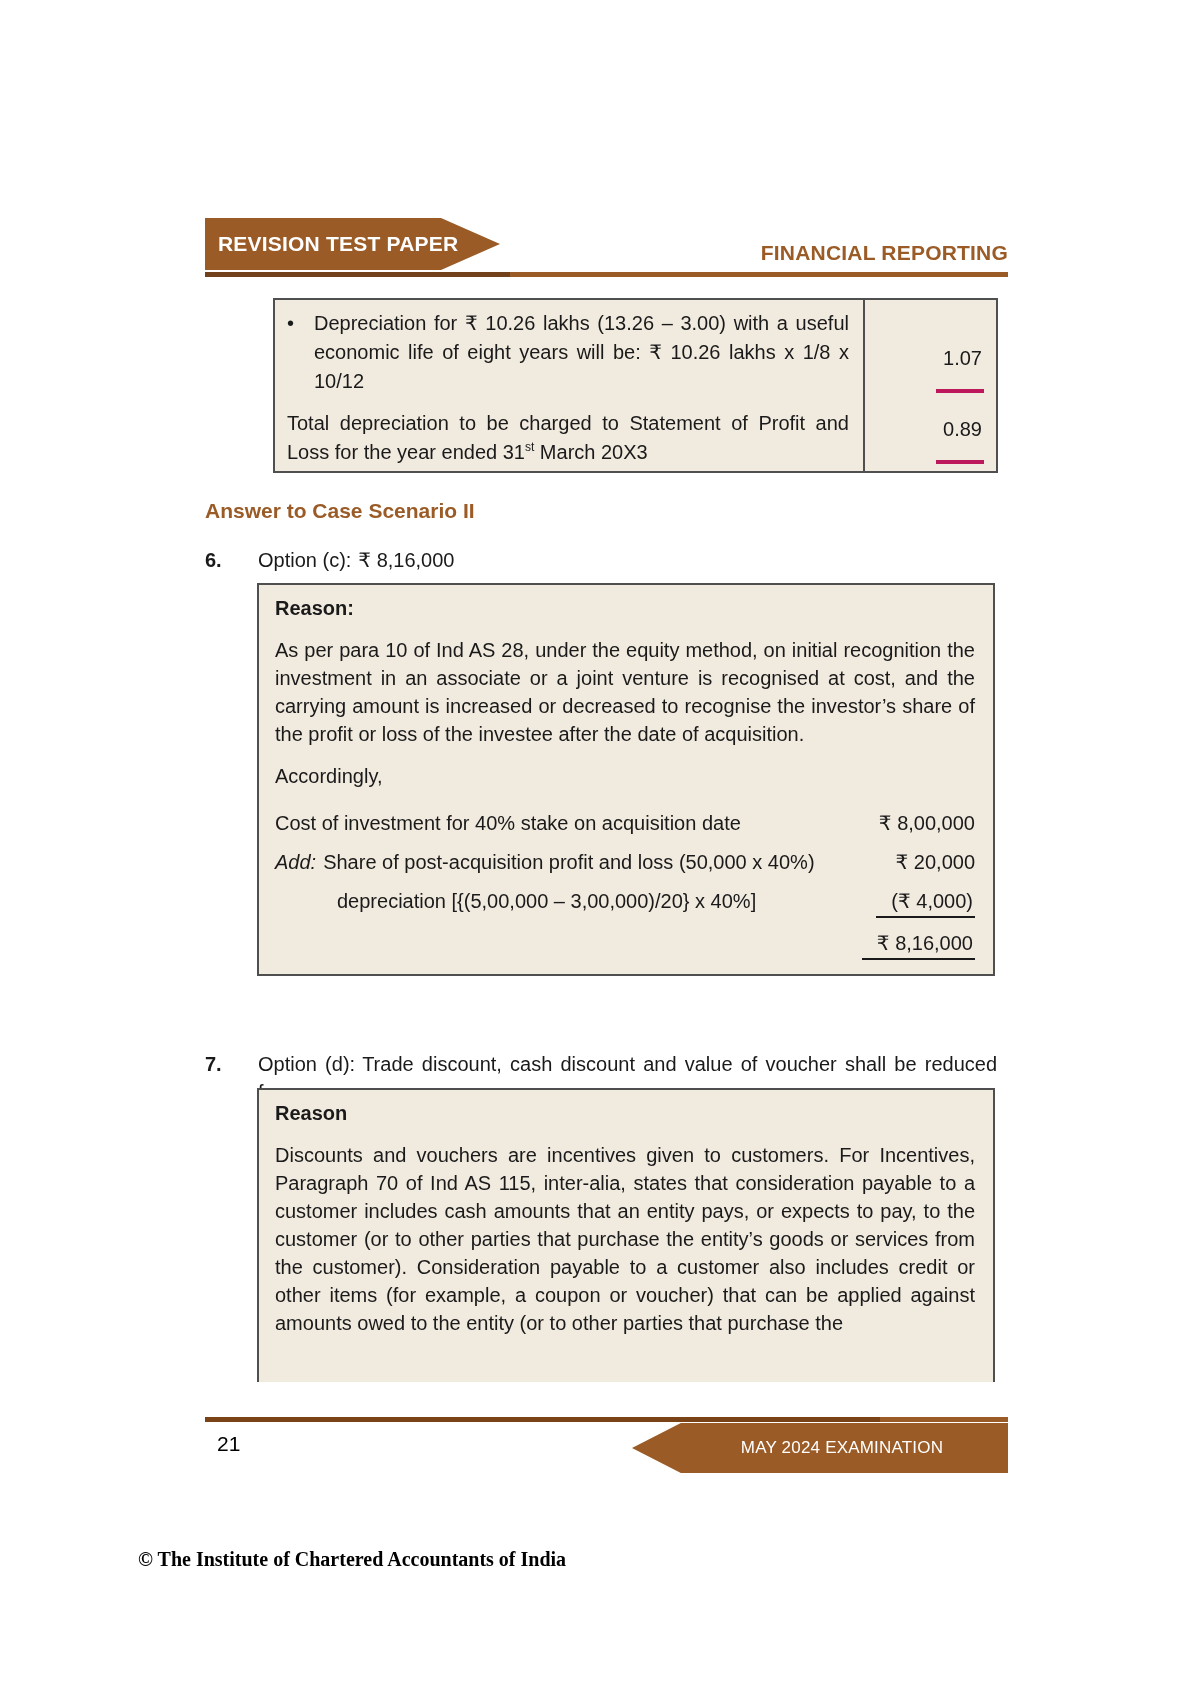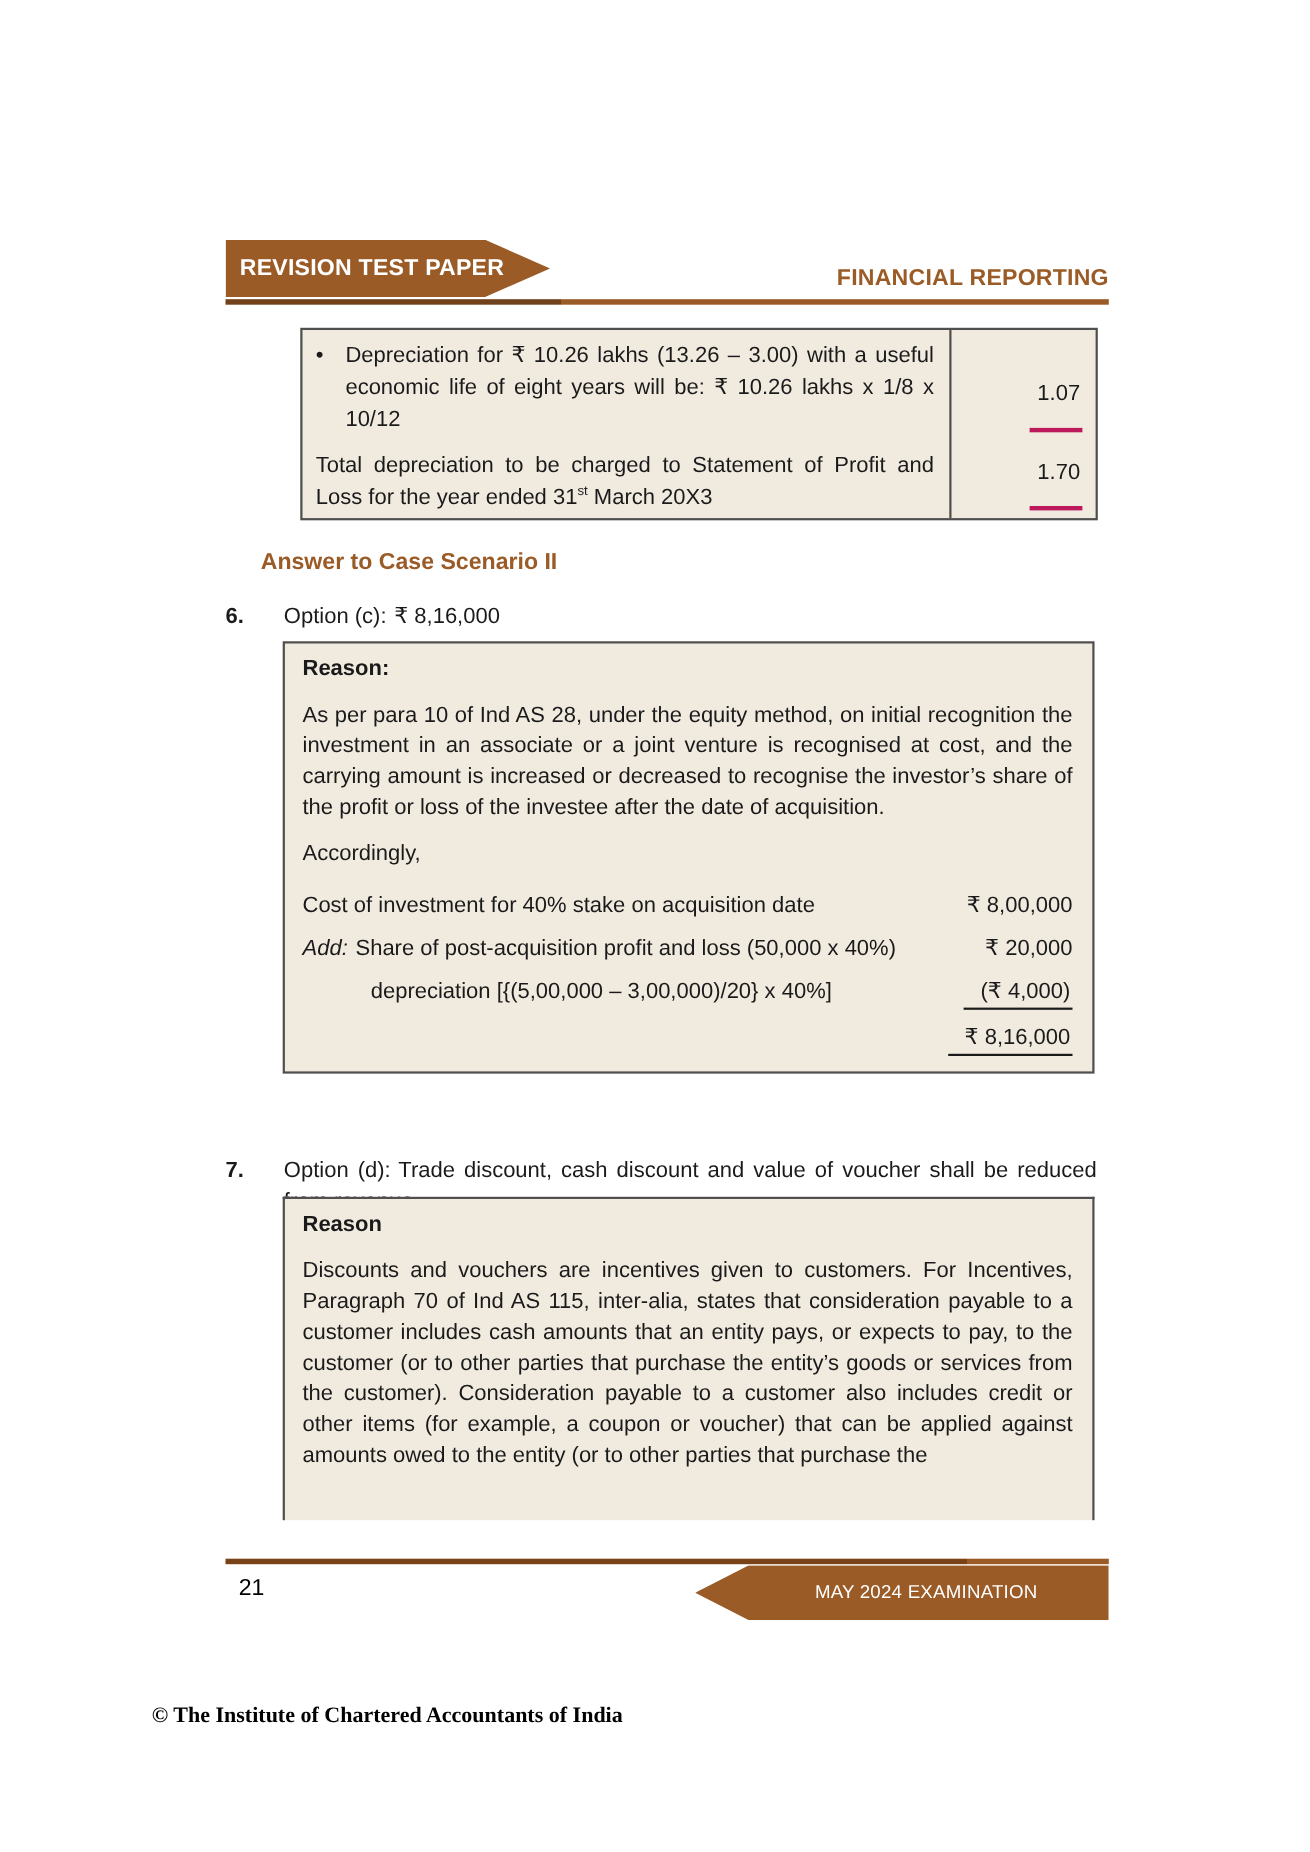--- a/index.html
+++ b/index.html
@@ -43,21 +43,21 @@
   .dt-val{
     flex:1;border-left:2px solid #4f4f4f;box-sizing:border-box;
     display:flex;align-items:flex-end;justify-content:flex-end;
     padding:0 12px 7px 0;font-size:20px;
   }
   .ul{border-bottom:4px solid #be185d;padding:0 2px 19px 7px;}
 
   
   .sec-head{
     position:absolute;left:205px;top:499px;color:#9a5b26;
-    font-weight:bold;font-size:21px;margin-left:32px;
+    font-weight:bold;font-size:21px;
   }
   .item{position:absolute;left:205px;width:792px;display:flex;font-size:20px;line-height:28px;}
   .item-6{top:546px;}
   .item-7{top:1050px;}
   .item-num{flex:0 0 53px;width:53px;font-weight:bold;}
   .item-text{flex:1;text-align:justify;}
   .item-text .val{margin-left:7px;}
 
   
   .rbox{
@@ -112,21 +112,21 @@
     </div>
     <div class="dt-val">
       <span class="ul">1.07</span>
     </div>
   </div>
   <div class="dt-row">
     <div class="dt-text">
       <span>Total depreciation to be charged to Statement of Profit and Loss for the year ended 31</span><sup>st</sup><span> March 20X3</span>
     </div>
     <div class="dt-val">
-      <span class="ul">1.70</span>
+      <span class="ul">0.89</span>
     </div>
   </div>
 </div>
 
 <div class="sec-head">Answer to Case Scenario II</div>
 
 <div class="item item-6">
   <div class="item-num">6.</div>
   <div class="item-text">
     <span class="b">Option (c):</span><span class="val">₹ 8,16,000</span>

